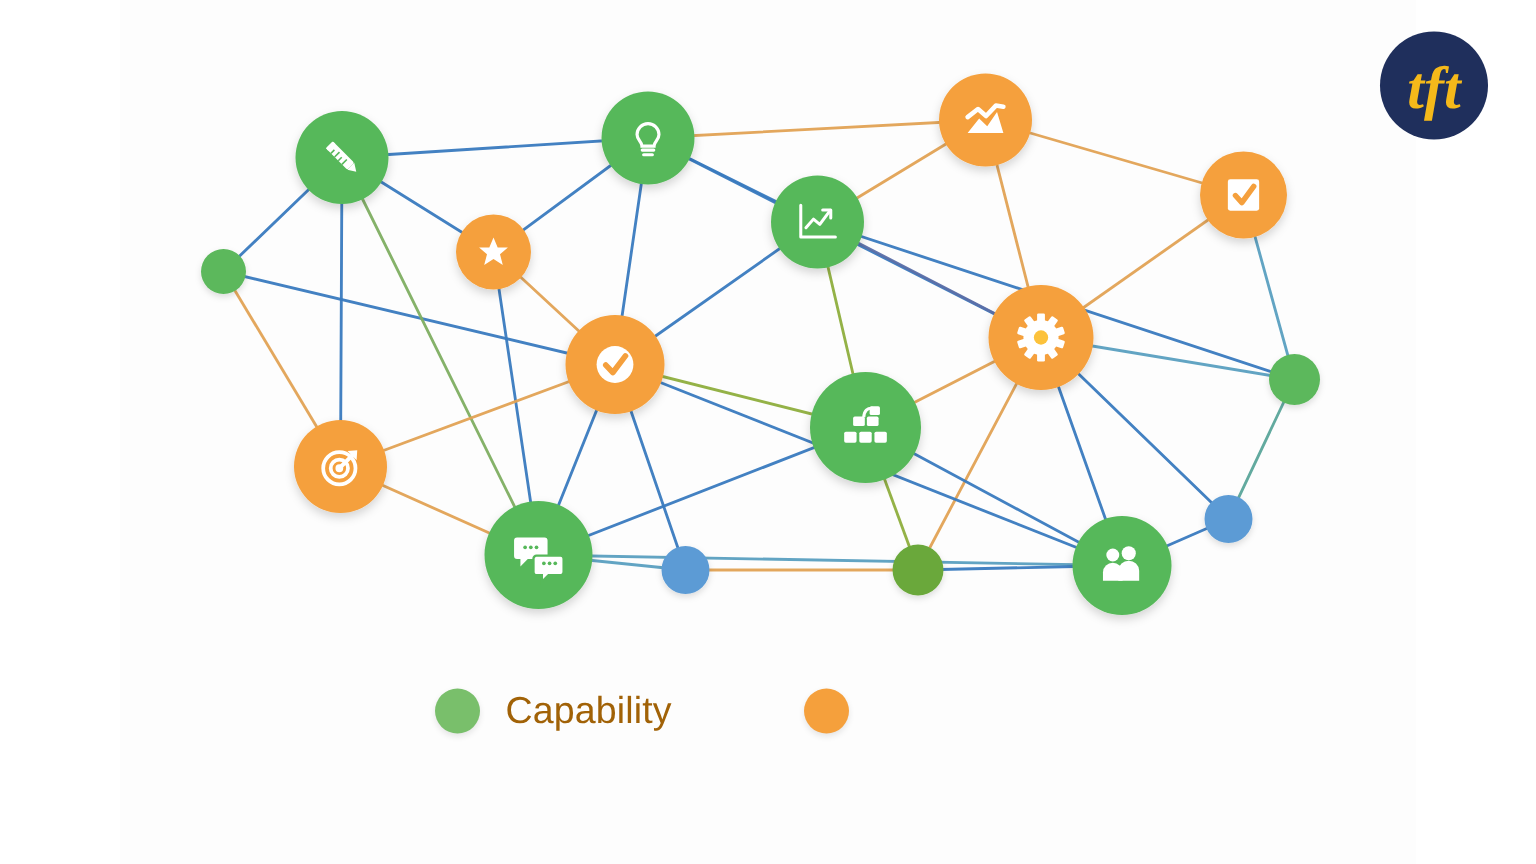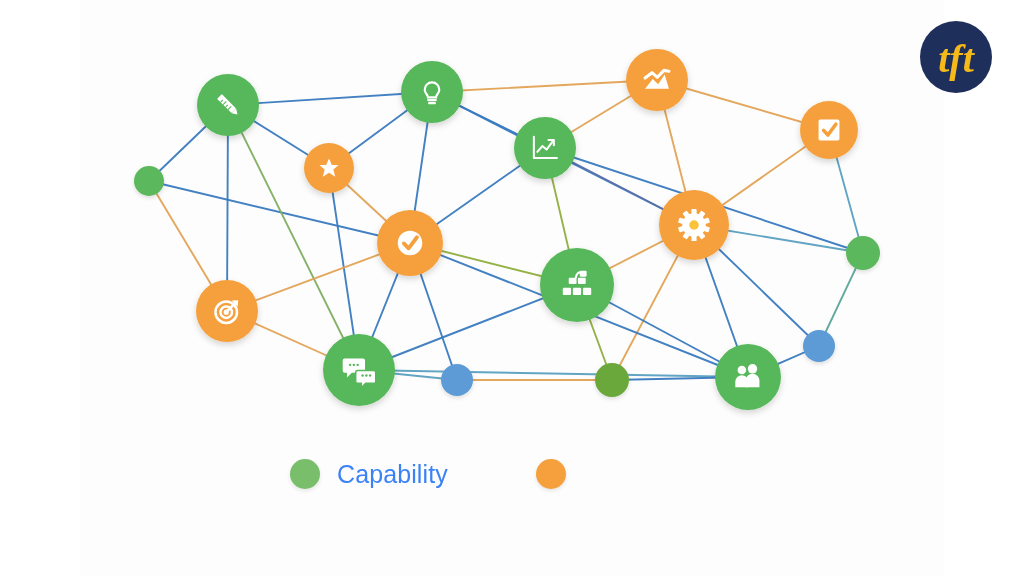--- a/index.html
+++ b/index.html
@@ -300,20 +300,20 @@
   </svg>
 
   <svg id="brand-logo" viewBox="0 0 78 78">
     <circle cx="39" cy="39" r="36" fill="#1f2f5c"></circle>
     <text x="39" y="54" text-anchor="middle" font-family="'Liberation Serif','DejaVu Serif',serif" font-size="40" font-weight="bold" font-style="italic" fill="#f5b91a">tft</text>
   </svg>
 
   <div id="legend">
     <div class="legend-item">
       <span class="legend-swatch" style="background: rgb(121, 191, 107);"></span>
-      <span class="legend-label" style="color: #3b82f6;">Capability</span>
+      <span class="legend-label" style="color: #a16207;">Capability</span>
     </div>
     <div class="legend-item">
       <span class="legend-swatch" style="background: rgb(245, 160, 60);"></span>
     </div>
   </div>
 
 </div>
 
 </body></html>

